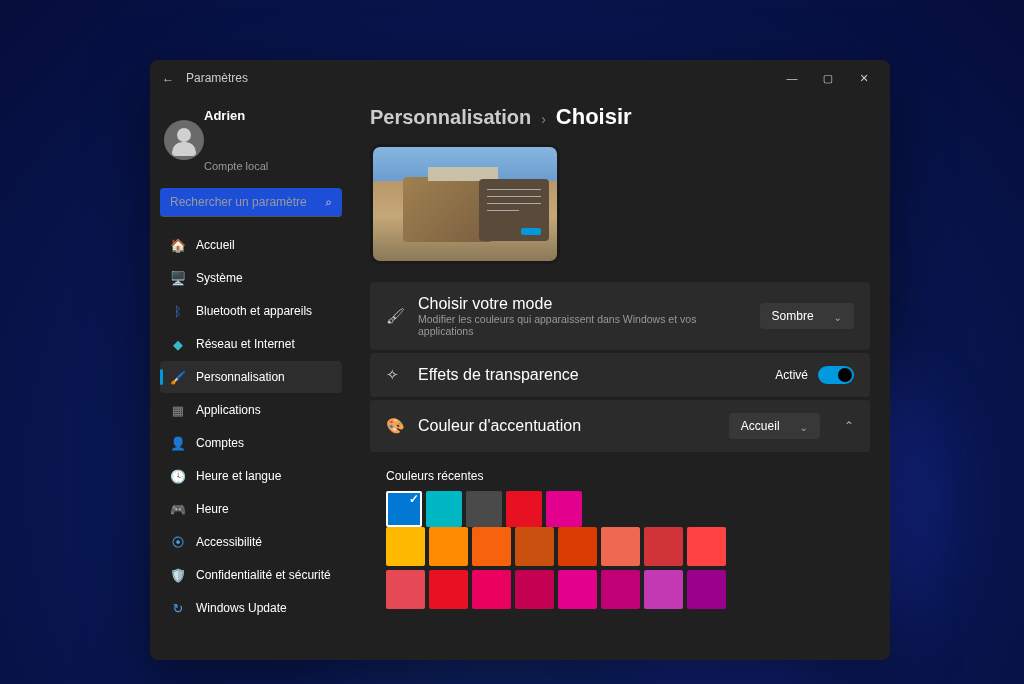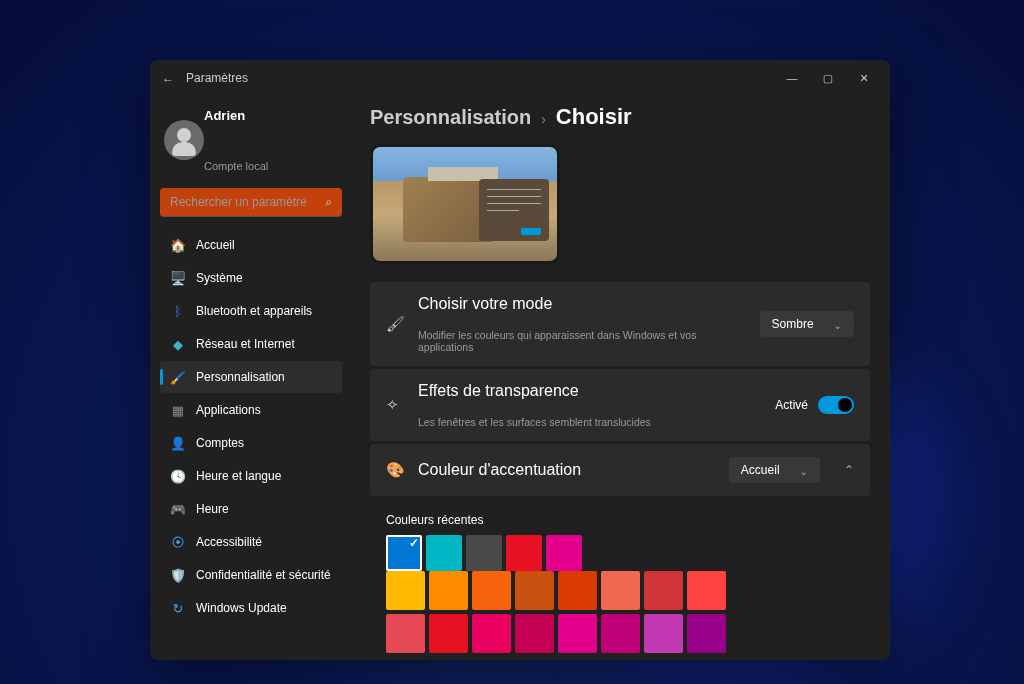--- a/index.html
+++ b/index.html
@@ -30,21 +30,21 @@
     .content { display: flex; flex: 1; overflow: hidden; }
 
     .sidebar { width: 200px; padding: 6px 8px 8px 10px; display: flex; flex-direction: column; gap: 4px; }
     .profile { display: flex; align-items: center; padding: 6px 4px 12px 4px; }
     .avatar { width: 40px; height: 40px; background: #6a6a6a; border-radius: 50%; position: relative; }
     .avatar::before { content:""; position:absolute; top:8px; left:13px; width:14px; height:14px; background:#d0d0d0; border-radius:50%; }
     .avatar::after { content:""; position:absolute; bottom:4px; left:8px; width:24px; height:14px; background:#d0d0d0; border-radius:12px 12px 4px 4px; }
     .profile .name { font-size: 13px; font-weight: 600; }
     .profile .sub { font-size: 11px; color: #999; margin-top: 37px; }
     .search {
-      display: flex; align-items: center; background: #c2410c; border-radius: 4px;
+      display: flex; align-items: center; background: #1d4ed8; border-radius: 4px;
       padding: 7px 10px; font-size: 12px; border-bottom: 1px solid #555;
     }
     .search input {
       flex: 1; background: transparent; border: none; outline: none; color: #ccc; font-size: 12px;
     }
     .search input::placeholder { color: #999; }
     .search .loupe { color: #ccc; font-size: 12px; }
 
     .nav { margin-top: 8px; display: flex; flex-direction: column; gap: 1px; }
     .nav-item {
@@ -82,21 +82,21 @@
     .preview .card .line { height:1px; background:#aaa; margin-bottom:6px; }
     .preview .card .btn { position:absolute; right:8px; bottom:6px; width:20px; height:7px; background:#0099dd; border-radius:2px; }
 
     .setting-row {
       display: flex; align-items: center; gap: 14px; padding: 13px 16px; background: #2b2b2b;
       border-radius: 4px; margin-bottom: 3px; margin-right: 16px;
     }
     .setting-row .setting-icon { width: 18px; color: #ccc; font-size: 15px; }
     .setting-row .labels { flex: 1; }
     .setting-row .lbl-title { font-size: 16px; }
-    .setting-row .lbl-sub { font-size: 10.5px; color: #999; margin-top: 16px; }
+    .setting-row .lbl-sub { font-size: 10.5px; color: #999; margin-top: 0; }
     .dropdown {
       display: flex; align-items: flex-end; gap: 20px; background: #383838; padding: 6px 12px;
       border-radius: 4px; font-size: 12px; cursor: pointer; min-width: 80px; justify-content: space-between;
     }
     .dropdown .chev { font-size: 10px; color: #aaa; }
     .toggle-row { display: flex; align-items: center; gap: 10px; }
     .toggle-label { font-size: 12px; }
     .toggle {
       width: 36px; height: 18px; background: #0099dd; border-radius: 9px; position: relative; cursor: pointer;
     }
@@ -232,21 +232,20 @@
         <div class="dropdown">
           <span>Sombre</span>
           <span class="chev">⌄</span>
         </div>
       </div>
 
       <div class="setting-row">
         <div class="setting-icon">✧</div>
         <div class="labels">
           <div class="lbl-title">Effets de transparence</div>
-          <div class="lbl-sub">Les fenêtres et les surfaces semblent translucides</div>
         </div>
         <div class="toggle-row">
           <span class="toggle-label">Activé</span>
           <div class="toggle"></div>
         </div>
       </div>
 
       <div class="setting-row">
         <div class="setting-icon">🎨</div>
         <div class="labels">

